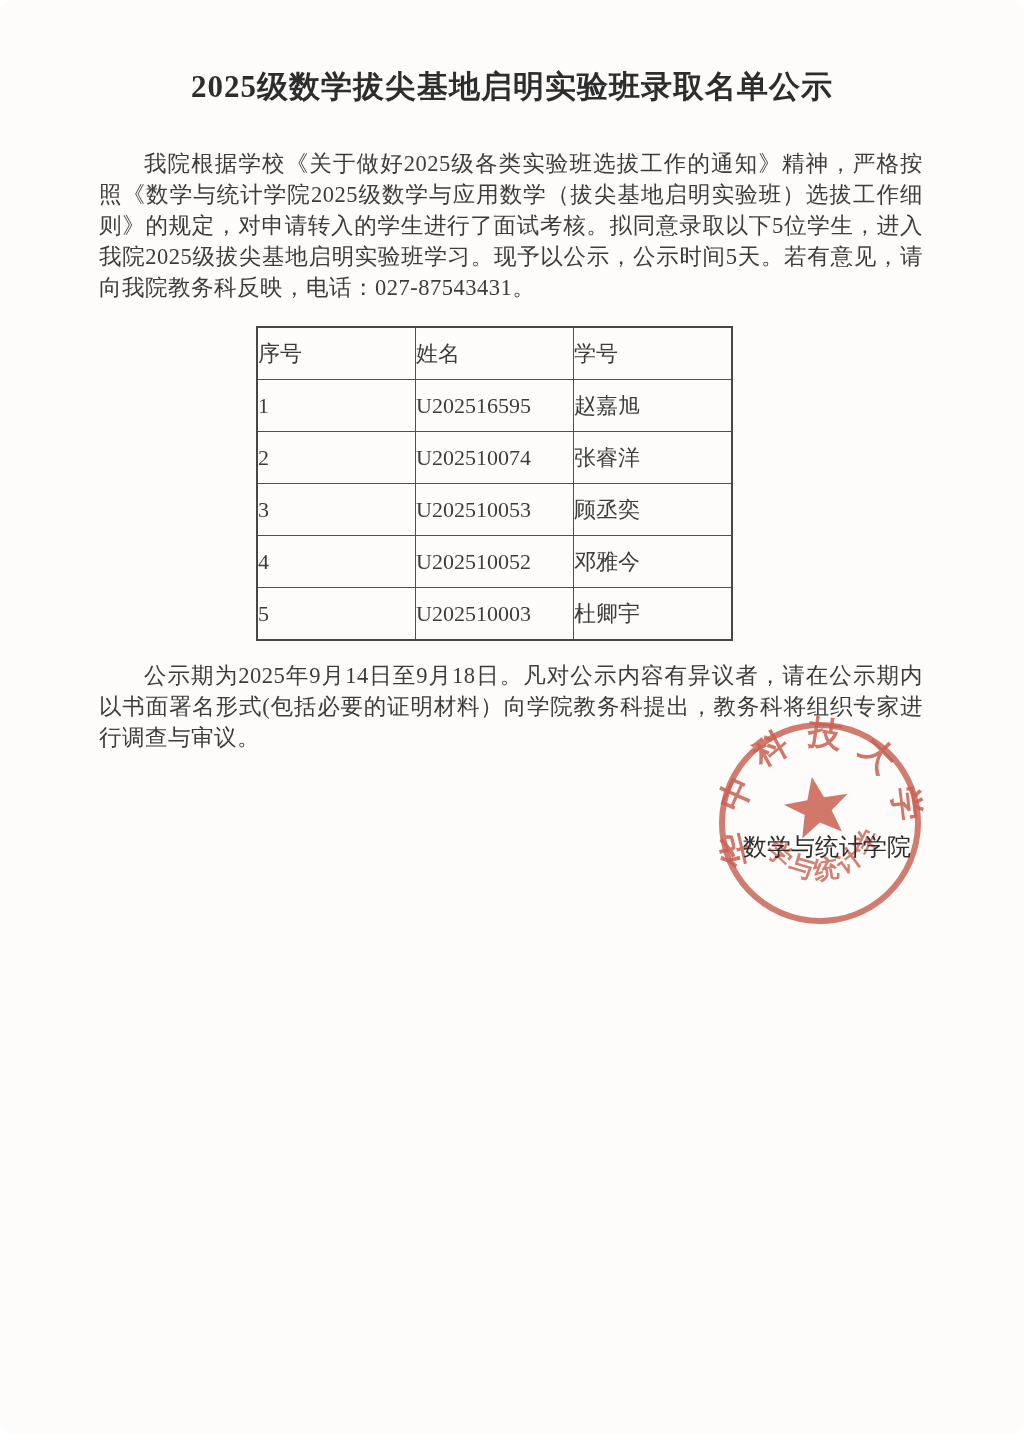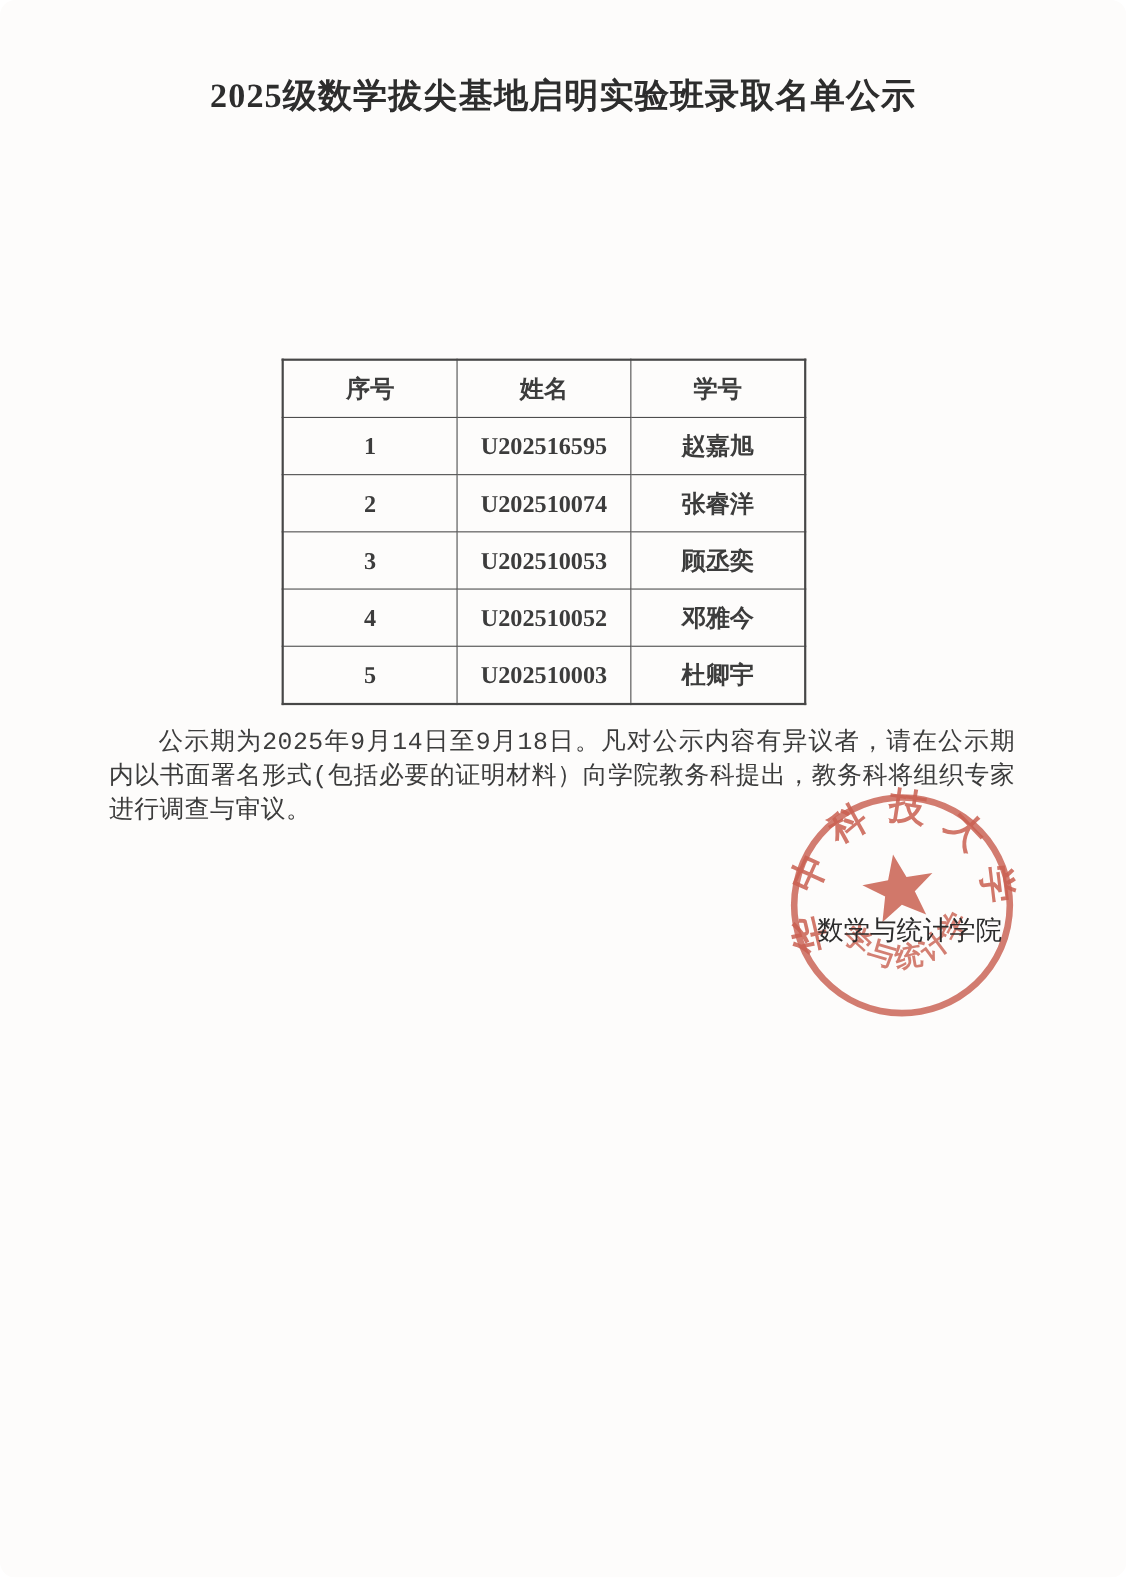--- a/index.html
+++ b/index.html
@@ -21,31 +21,31 @@
   }
   .para {
     position:absolute; left:99px; width:824px;
     font-size:22.5px; line-height:31px;
     letter-spacing:0.5px;
     text-align:justify;
     text-indent:2em;
     color:#3c3c3c;
   }
   .para1 { top:148px; }
-  .para2 { top:660px;font-family:Liberation Mono, monospace; }
+  .para2 { top:660px; }
   table.roster {
     position:absolute; left:256px; top:326px;
     border-collapse:collapse;
     border:2px solid #474747;
   }
   table.roster th, table.roster td {
     width:157px; height:51px;
     border:1px solid #4e4e4e;
-    text-align:center; vertical-align:middle;
-    font-size:22px; font-weight:bold;
+    text-align:left; vertical-align:middle;
+    font-size:22px; font-weight:normal;
     color:#3c3c3c;
     padding:0;
   }
   .signature {
     position:absolute; right:97px; top:830px;
     width:200px;
     text-align:center;
     font-size:24px; line-height:34px;
     color:#2b2b2b;
     z-index:3;
@@ -58,20 +58,21 @@
     opacity:0.88;
   }
 </style>
 </head>
 <body>
 
 <div class="page">
 
   <div class="doc-title">2025级数学拔尖基地启明实验班录取名单公示</div>
 
+  <div class="para para1">我院根据学校《关于做好2025级各类实验班选拔工作的通知》精神，严格按照《数学与统计学院2025级数学与应用数学（拔尖基地启明实验班）选拔工作细则》的规定，对申请转入的学生进行了面试考核。拟同意录取以下5位学生，进入我院2025级拔尖基地启明实验班学习。现予以公示，公示时间5天。若有意见，请向我院教务科反映，电话：027-87543431。</div>
 
   <table class="roster">
     <thead>
       <tr>
         <th>序号</th>
         <th>姓名</th>
         <th>学号</th>
       </tr>
     </thead>
     <tbody>

